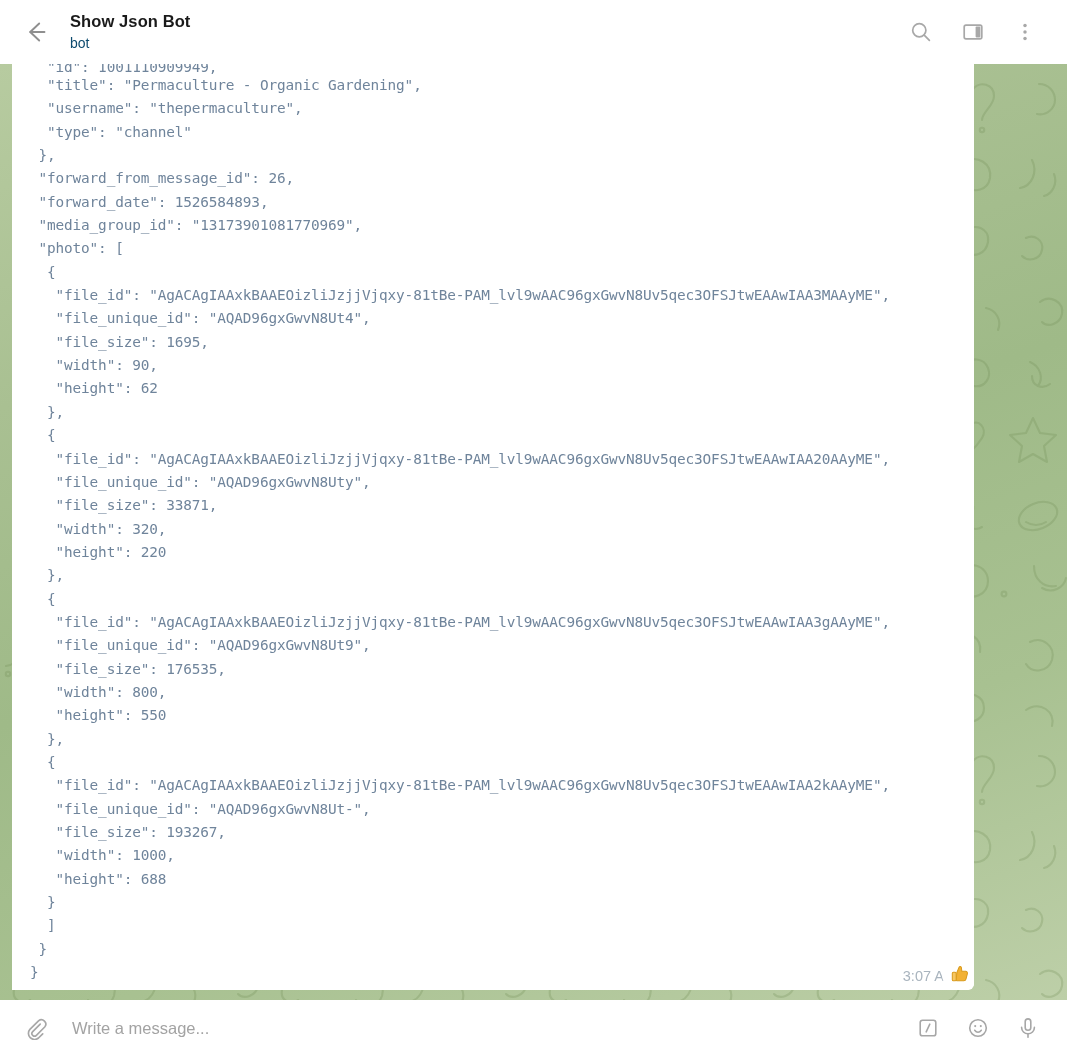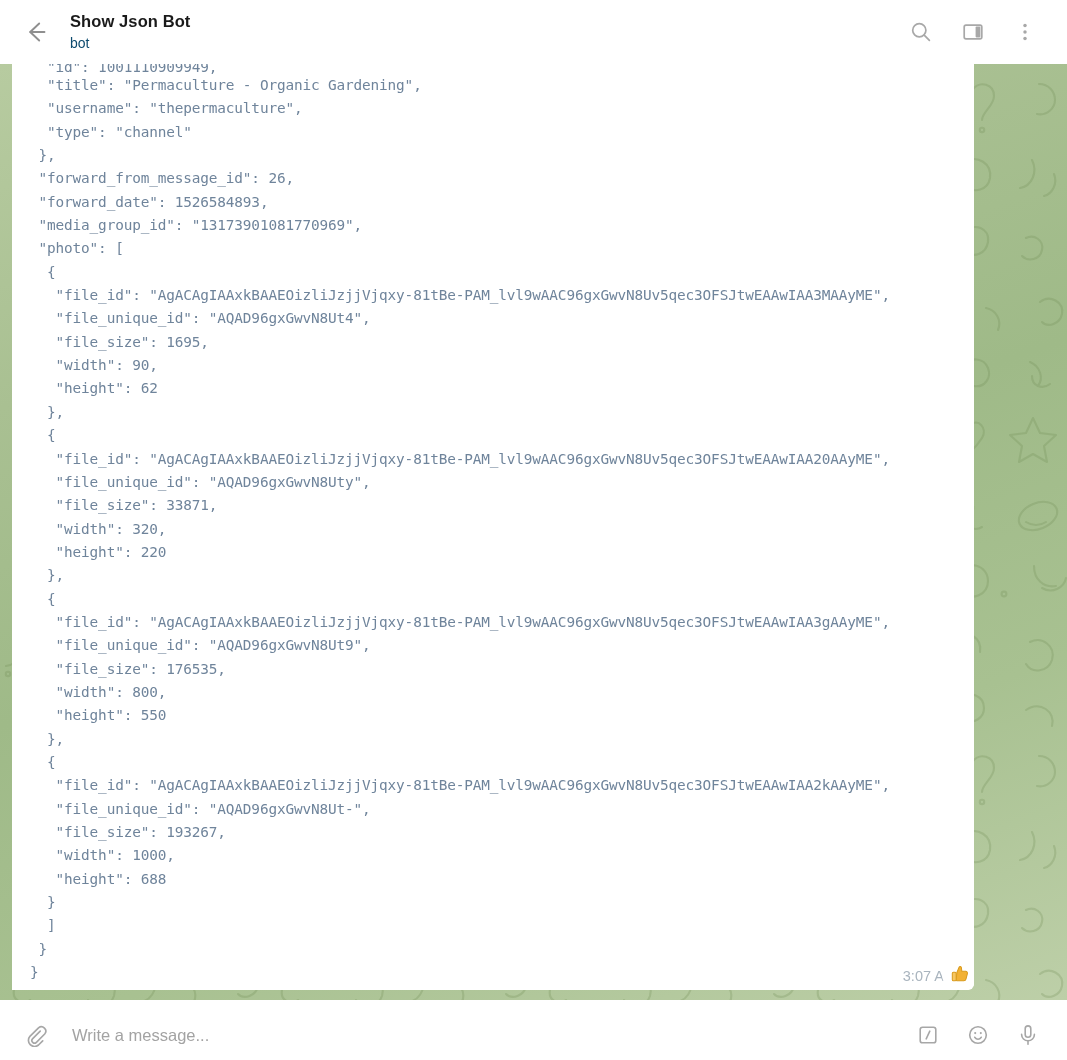--- a/index.html
+++ b/index.html
@@ -189,21 +189,21 @@
     cursor: pointer;
   }
   .reaction-badge svg { display: block; }
 
   
   .composer {
     flex: 0 0 60px;
     height: 60px;
     background: #ffffff;
     display: flex;
-    align-items: flex-end;
+    align-items: center;
     padding: 0 18px 4px 14px;
     z-index: 30;
   }
   .comp-icon {
     width: 42px;
     height: 42px;
     display: flex;
     align-items: center;
     justify-content: center;
     flex: 0 0 42px;

